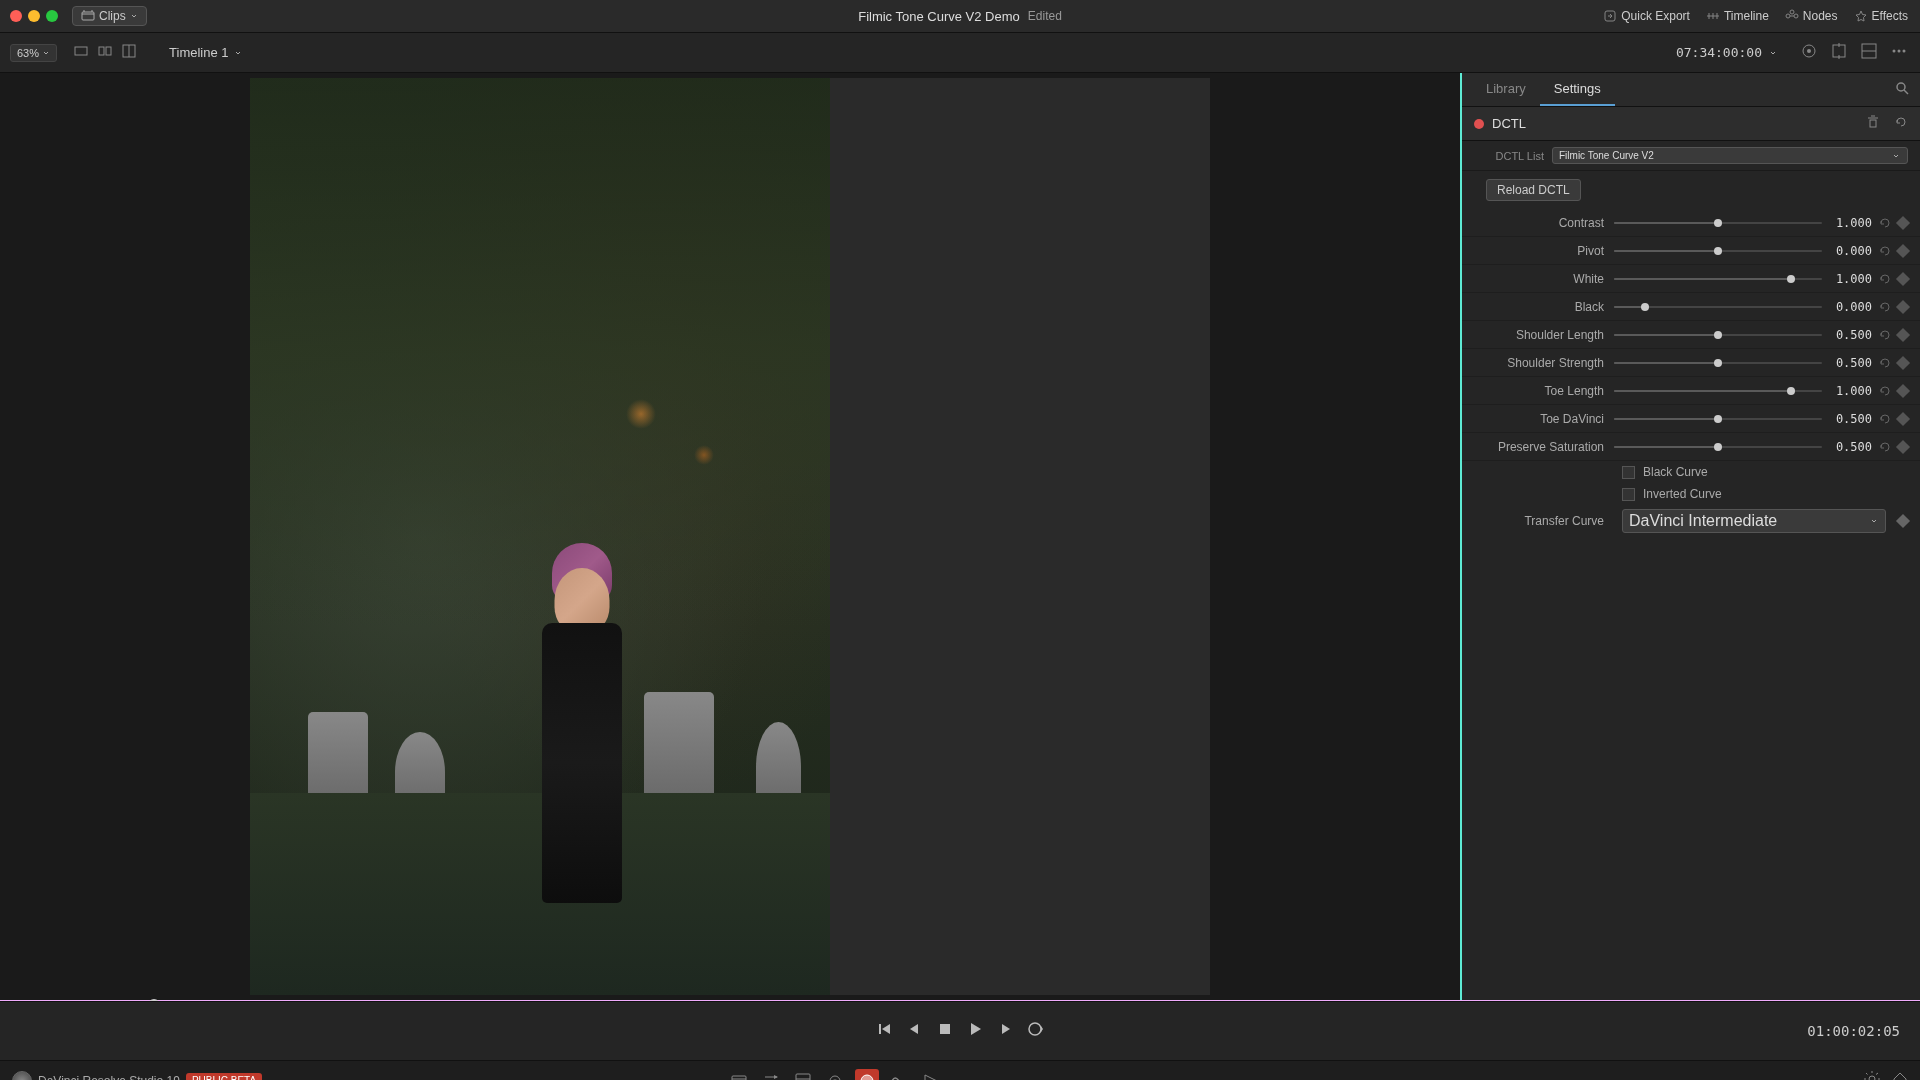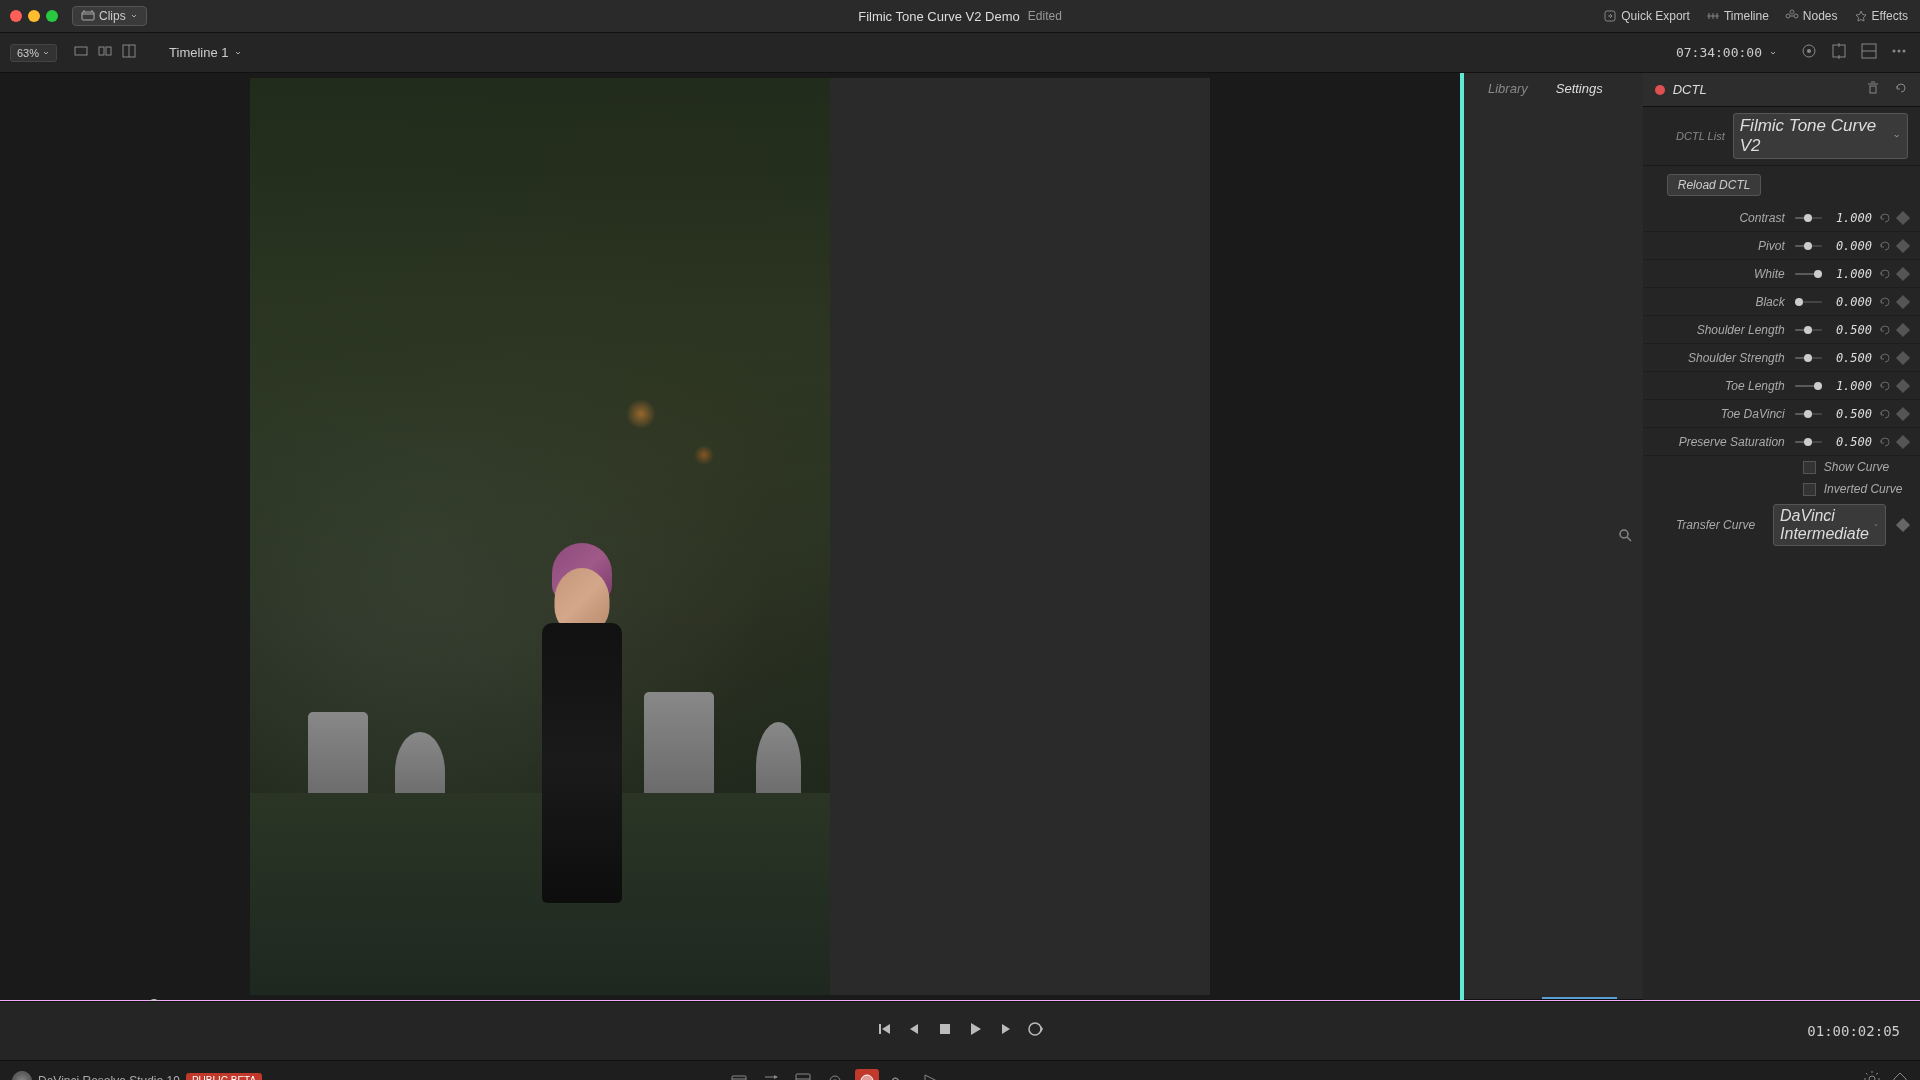--- a/index.html
+++ b/index.html
@@ -244,24 +244,23 @@
       left: 0;
       width: 100%;
       height: 100%;
       z-index: 5;
     }
 
     
     .right-panel {
       width: 460px;
       background: #252525;
-      border-left: 4px solid #5eead4;
-      display: flex;
-      flex-direction: row;
-      font-style: italic;
+      border-left: 2px solid #5eead4;
+      display: flex;
+      flex-direction: column;
     }
     .panel-tabs {
       display: flex;
       background: #2a2a2a;
       border-bottom: 1px solid #111;
       padding: 0 10px;
     }
     .panel-tab {
       padding: 8px 14px;
       color: #888;
@@ -317,21 +316,21 @@
       width: 70px;
       text-align: right;
     }
     .dctl-list-select {
       flex: 1;
       background: #3a3a3a;
       border: 1px solid #555;
       border-radius: 3px;
       padding: 2px 6px;
       color: #ddd;
-      font-size: 17px;
+      font-size: 10px;
       display: flex;
       align-items: center;
       justify-content: space-between;
       cursor: pointer;
     }
     .reload-btn {
       margin: 4px 12px;
       background: #3a3a3a;
       border: 1px solid #555;
       border-radius: 3px;
@@ -918,21 +917,21 @@
                 <path d="M2 6 A4 4 0 1 1 6 10" stroke="#666" stroke-width="1" fill="none"></path>
                 <path d="M2 4 L2 7 L5 7" stroke="#666" stroke-width="1" fill="none"></path>
               </svg>
       </div>
       <div style="width:10px; height:10px; background:#555; transform:rotate(45deg); margin-left:4px; cursor:pointer;"></div>
     </div>
         </div>
 
       <div class="checkbox-row">
         <div class="cb-box"></div>
-        <span class="cb-label">Show Curve</span>
+        <span class="cb-label">Black Curve</span>
       </div>
 
       <div class="checkbox-row">
         <div class="cb-box"></div>
         <span class="cb-label">Inverted Curve</span>
       </div>
 
       <div class="transfer-row">
         <span class="transfer-label">Transfer Curve</span>
         <div class="transfer-select">

